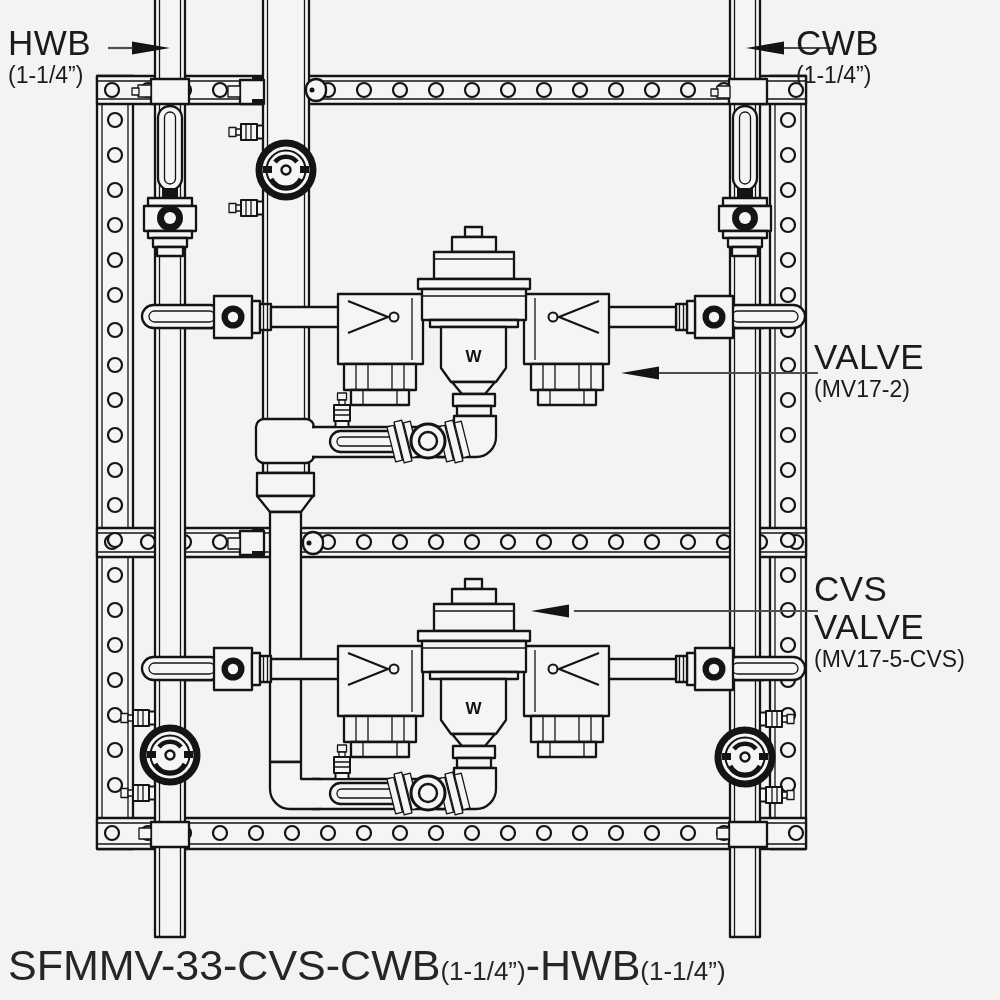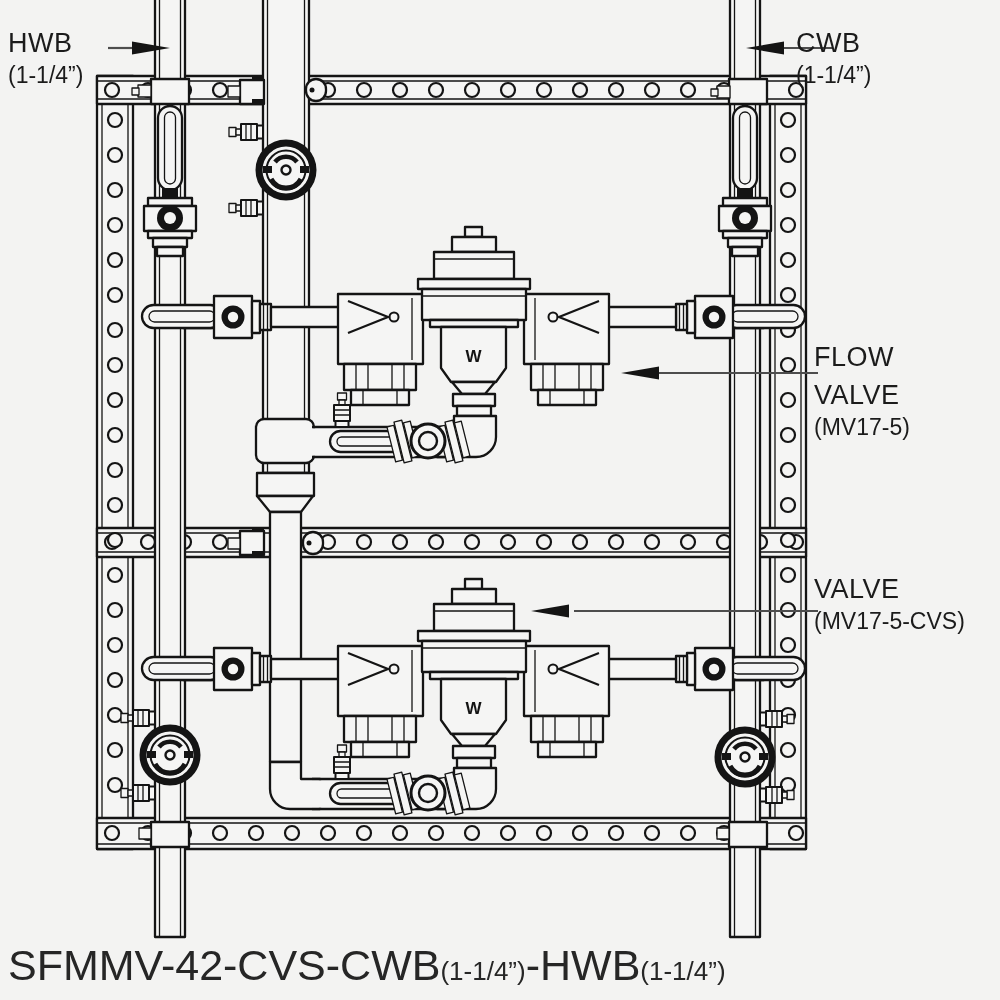--- a/index.html
+++ b/index.html
@@ -14,21 +14,21 @@
   .t{stroke-width:1.3;}
   .blk{fill:#141414;stroke:none;}
   .bgf{fill:#f5f5f4;stroke:none;}
   .ln{stroke:#141414;stroke-width:2.3;fill:none;}
   .tln{stroke:#141414;stroke-width:1.3;fill:none;}
   .arr{stroke:#4d4d4d;stroke-width:2.2;}
   .hole{fill:#f4f4f3;stroke:#141414;stroke-width:2.2;}
   .mvlogo{font-family:"Liberation Sans",sans-serif;font-size:17px;font-weight:bold;fill:#141414;}
   
   .lbl{position:absolute;color:#1b1b1b;white-space:nowrap;}
-  .lbl .big{font-size:27px;line-height:38px;letter-spacing:0.5px;}
+  .lbl .big{font-size:35px;line-height:38px;letter-spacing:0.5px;}
   .lbl .sz{font-size:23px;line-height:26px;}
   #hwb-label{left:8px;top:24px;}
   #cwb-label{left:796px;top:24px;}
   #lowflow-label{left:814px;top:338px;}
   #cvs-label{left:814px;top:570px;}
   #footer-label{position:absolute;left:8px;top:941px;color:#262626;}
   #footer-label .fbig{font-size:43px;}
   #footer-label .fsmall{font-size:26px;}
 </style>
 </head>
@@ -347,25 +347,25 @@
   <div class="big">HWB</div>
   <div class="sz">(1-1/4”)</div>
 </div>
 
 <div class="lbl" id="cwb-label">
   <div class="big">CWB</div>
   <div class="sz">(1-1/4”)</div>
 </div>
 
 <div class="lbl" id="lowflow-label">
-  <div class="big">FLOW</div>
   <div class="big">VALVE</div>
-  <div class="sz">(MV17-5)</div>
+  <div class="sz">(MV17-2)</div>
 </div>
 
 <div class="lbl" id="cvs-label">
+  <div class="big">CVS</div>
   <div class="big">VALVE</div>
   <div class="sz">(MV17-5-CVS)</div>
 </div>
 
 <div id="footer-label">
-  <span class="fbig">SFMMV-42-CVS-CWB</span><span class="fsmall">(1-1/4”)</span><span class="fbig">-HWB</span><span class="fsmall">(1-1/4”)</span>
+  <span class="fbig">SFMMV-33-CVS-CWB</span><span class="fsmall">(1-1/4”)</span><span class="fbig">-HWB</span><span class="fsmall">(1-1/4”)</span>
 </div>
 
 </body></html>

